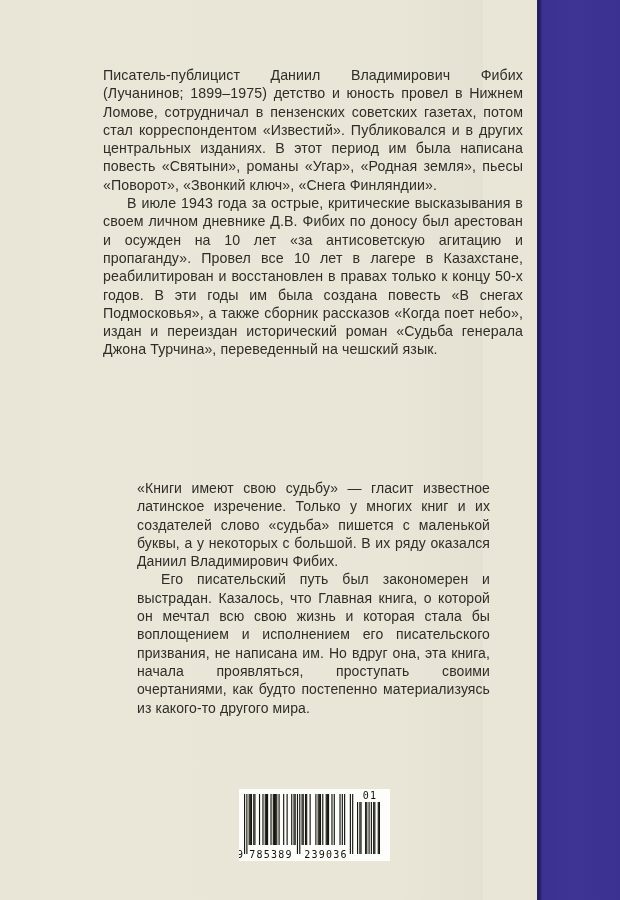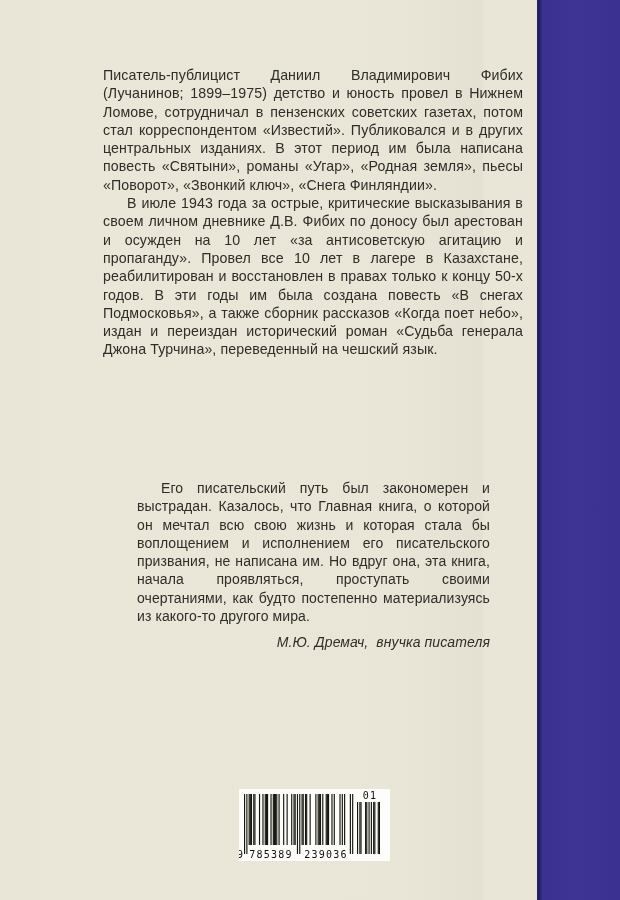--- a/index.html
+++ b/index.html
@@ -87,22 +87,22 @@
 <body>
 
 <div class="cover">
 
   <div class="bio-text">
     <p>Писатель-публицист Даниил Владимирович Фибих (Лучанинов; 1899–1975) детство и юность провел в Нижнем Ломове, сотрудничал в пензенских советских газетах, потом стал корреспондентом «Известий». Публиковался и в других центральных изданиях. В этот период им была написана повесть «Святыни», романы «Угар», «Родная земля», пьесы «Поворот», «Звонкий ключ», «Снега Финляндии».</p>
     <p class="indent">В июле 1943 года за острые, критические высказывания в своем личном дневнике Д.В. Фибих по доносу был арестован и осужден на 10 лет «за антисоветскую агитацию и пропаганду». Провел все 10 лет в лагере в Казахстане, реабилитирован и восстановлен в правах только к концу 50-х годов. В эти годы им была создана повесть «В снегах Подмосковья», а также сборник рассказов «Когда поет небо», издан и переиздан исторический роман «Судьба генерала Джона Турчина», переведенный на чешский язык.</p>
   </div>
 
   <div class="quote-block">
+    <p>«Книги имеют свою судьбу» — гласит известное латинское изречение. Только у многих книг и их создателей слово «судьба» пишется с маленькой буквы, а у некоторых с большой. В их ряду оказался Даниил Владимирович Фибих.</p>
     <p class="indent">Его писательский путь был закономерен и выстрадан. Казалось, что Главная книга, о которой он мечтал всю свою жизнь и которая стала бы воплощением и исполнением его писательского призвания, не написана им. Но вдруг она, эта книга, начала проявляться, проступать своими очертаниями, как будто постепенно материализуясь из какого-то другого мира.</p>
-    <div class="attribution">М.Ю. Дремач,  внучка писателя</div>
   </div>
 
   <div class="barcode-box">
     <svg viewBox="0 0 151 72" width="151" height="72" xmlns="http://www.w3.org/2000/svg">
       <g id="bars-main">
           <rect x="5.00" y="5" width="1.15" height="60" fill="#16160e"></rect>
           <rect x="7.30" y="5" width="1.15" height="60" fill="#16160e"></rect>
           <rect x="9.60" y="5" width="1.15" height="51" fill="#16160e"></rect>
           <rect x="10.75" y="5" width="1.15" height="51" fill="#16160e"></rect>
           <rect x="11.90" y="5" width="1.15" height="51" fill="#16160e"></rect>

